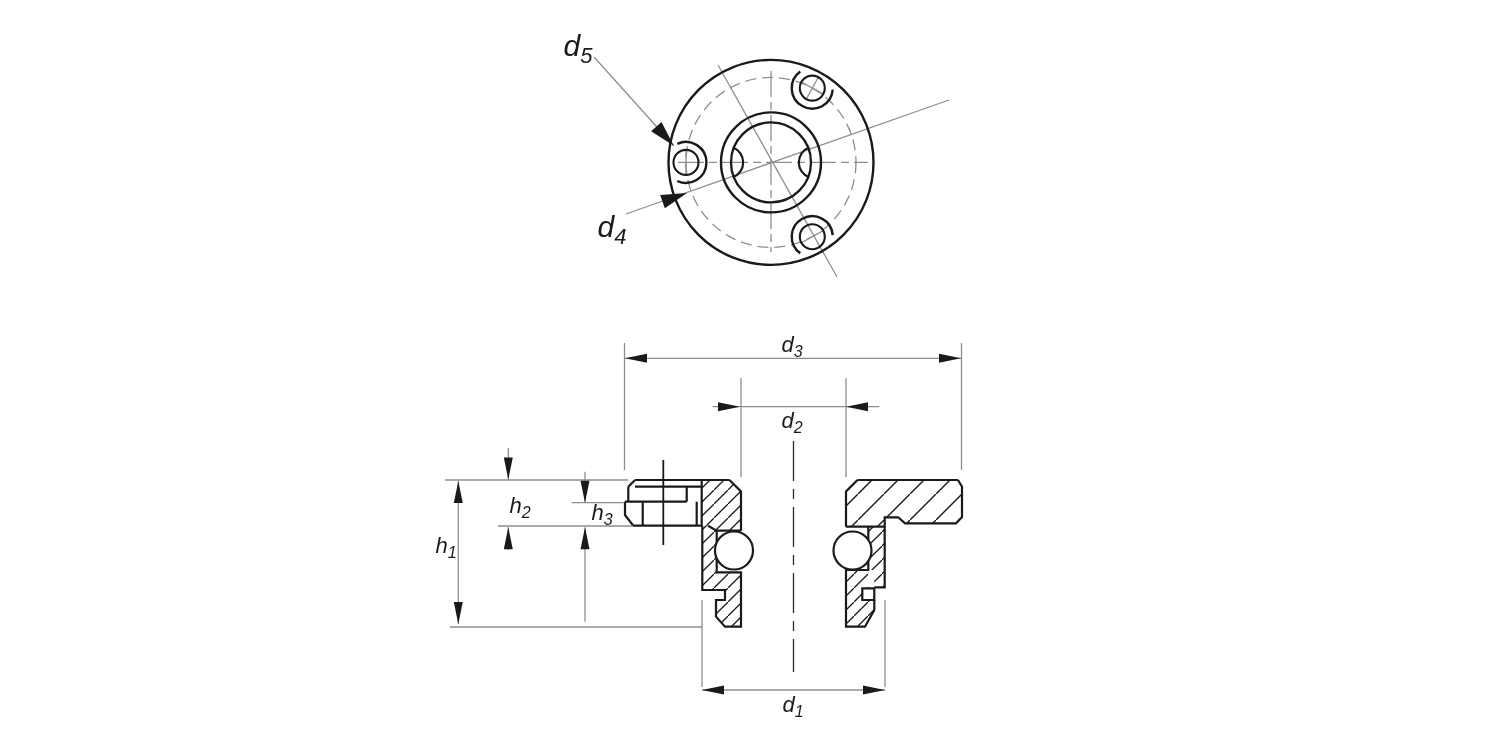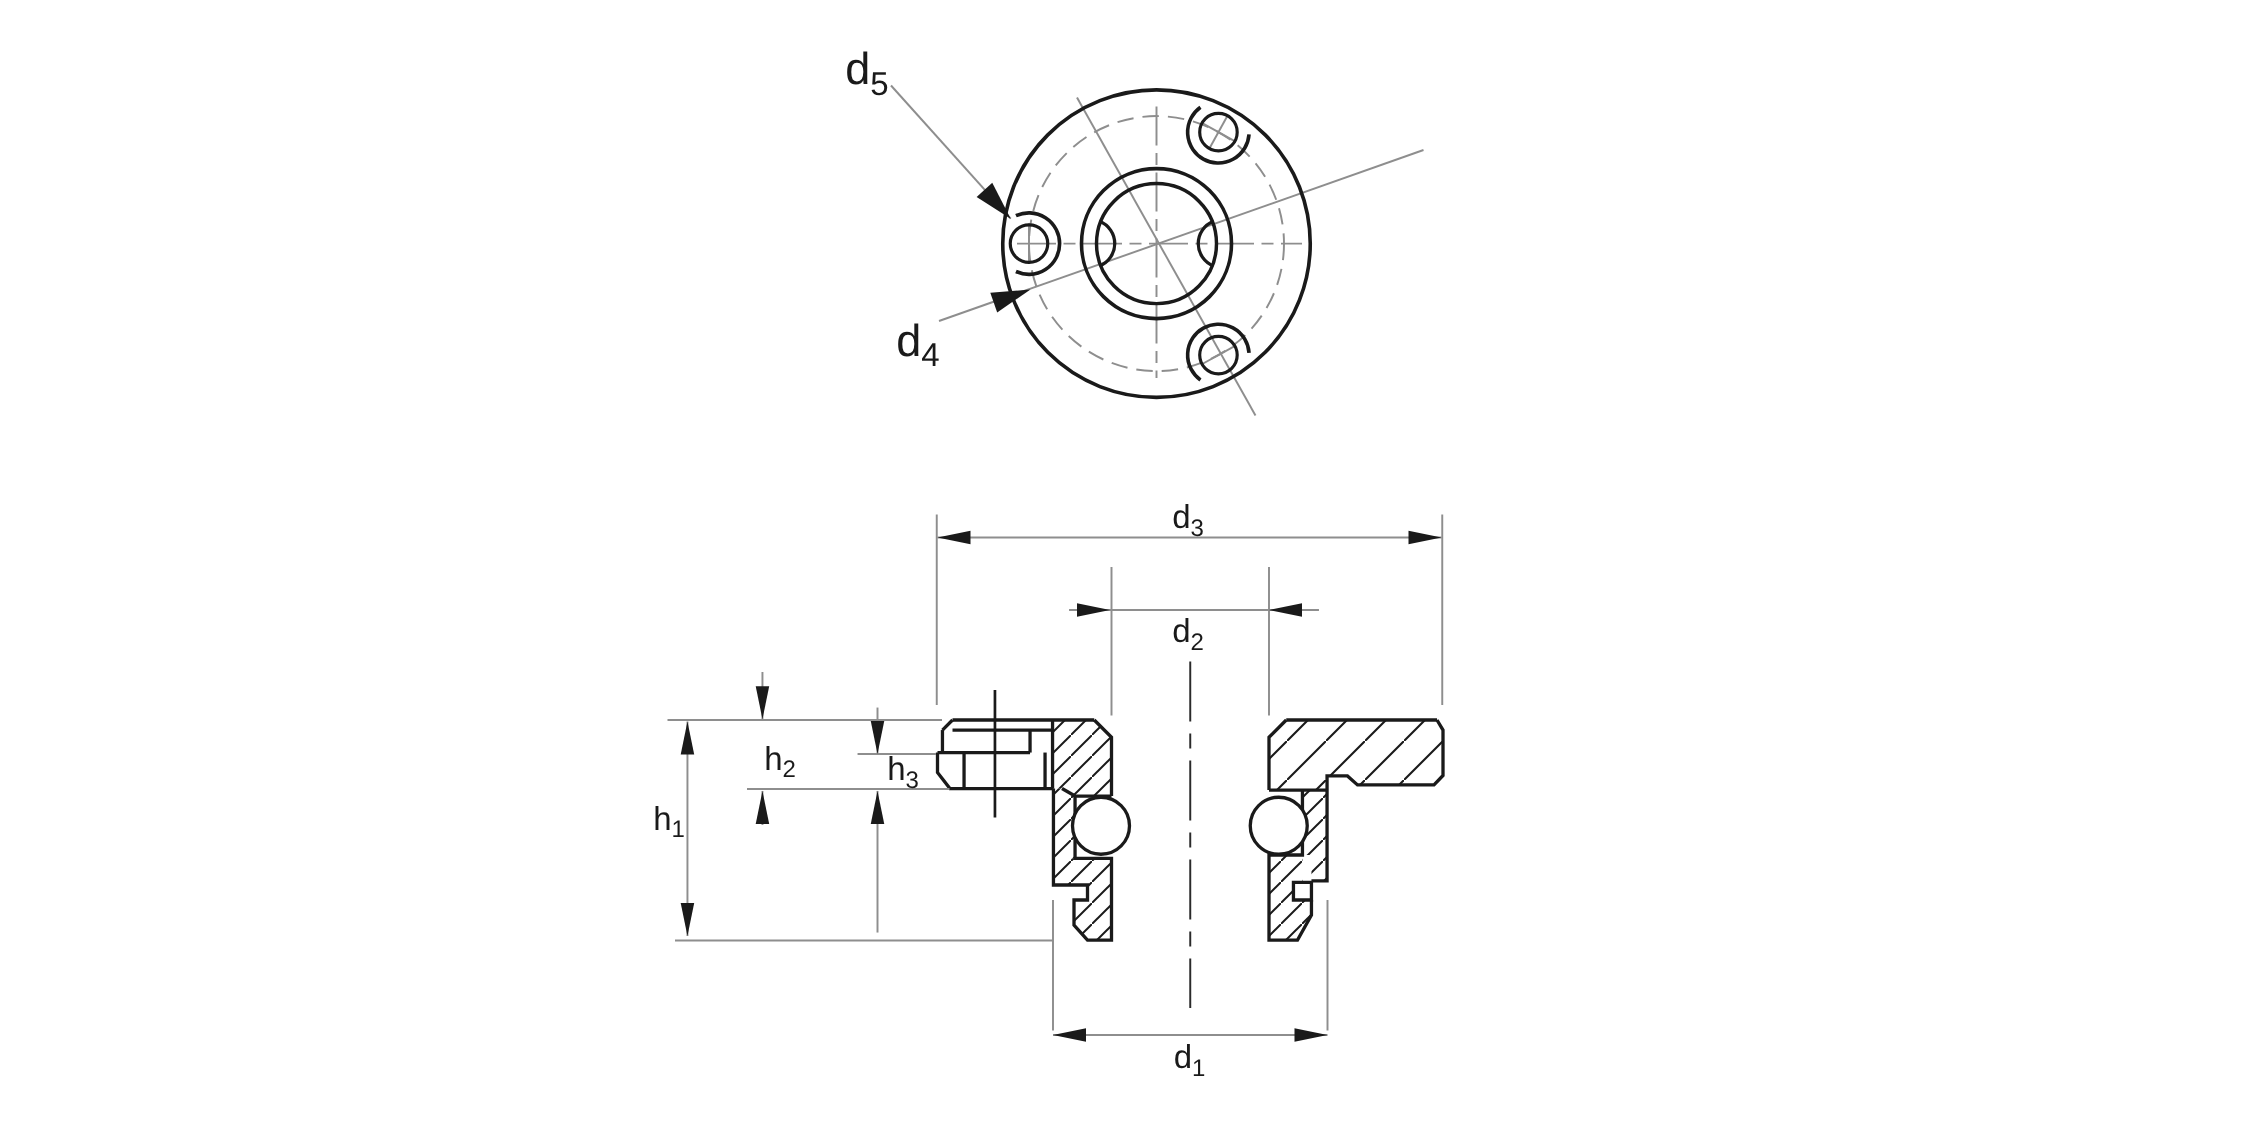--- a/index.html
+++ b/index.html
@@ -1,16 +1,16 @@
 <!DOCTYPE html>
 <html><head>
 <meta charset="utf-8">
 <style>
   html,body{margin:0;padding:0;background:#ffffff;}
-  .stage{width:1500px;height:750px;position:relative;background:#ffffff;overflow:hidden;}
+  .stage{width:1500px;height:750px;position:relative;background:#ffffff;overflow:hidden;font-style:italic;}
   svg{display:block;}
   text{font-family:"Liberation Sans","DejaVu Sans",sans-serif;fill:#1a1a1a;}
   .dimlabel{font-size:22px;}
   .dimlabel .sub{font-size:16px;}
   .leaderlabel{font-size:30px;}
   .leaderlabel .sub{font-size:22px;}
 </style>
 </head>
 <body>
 

